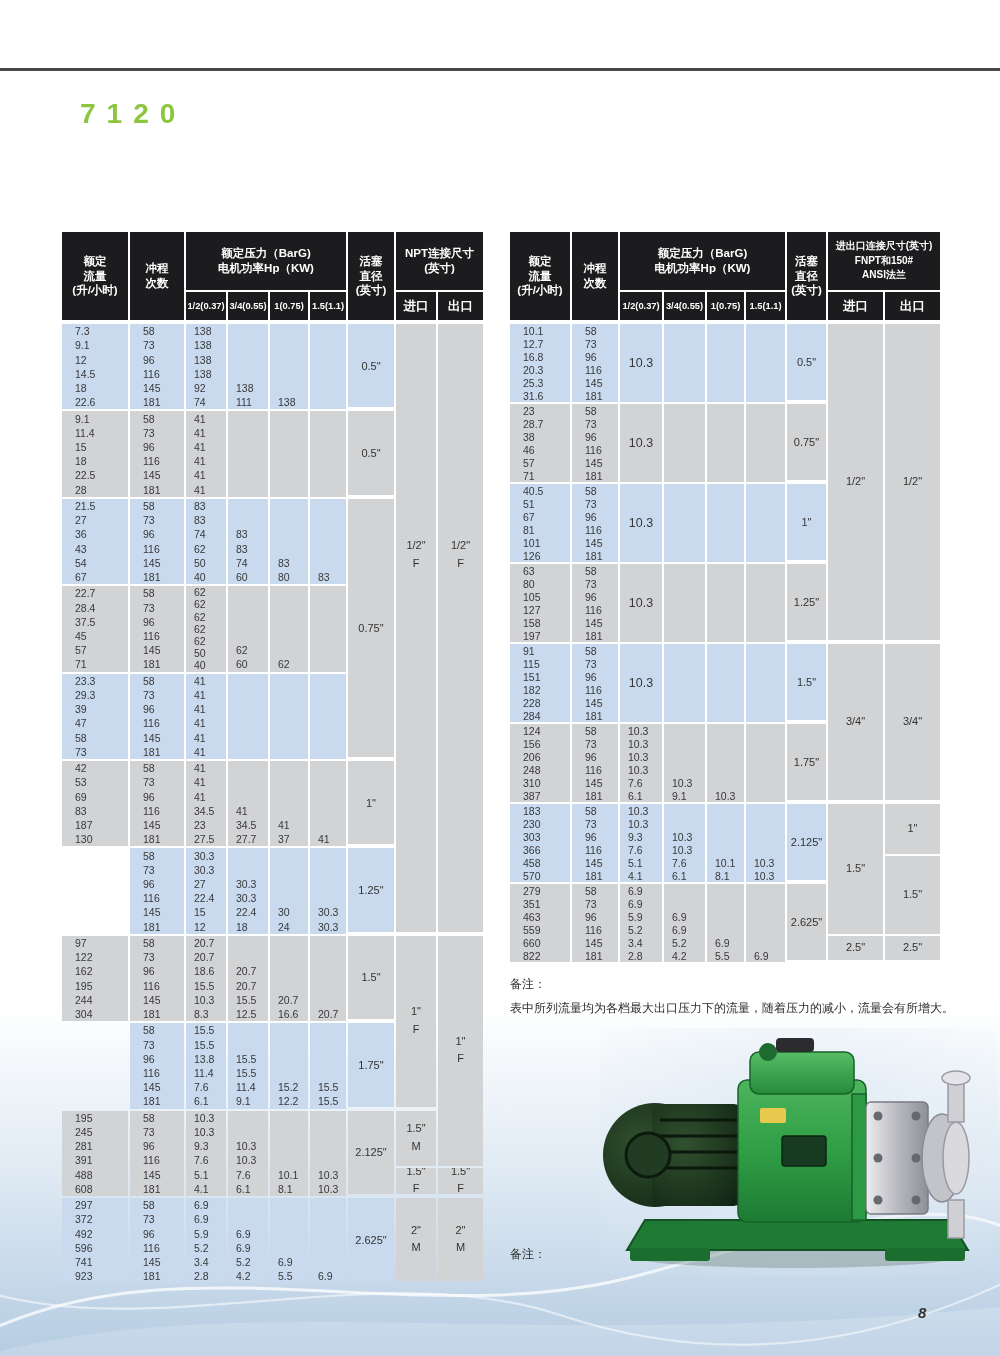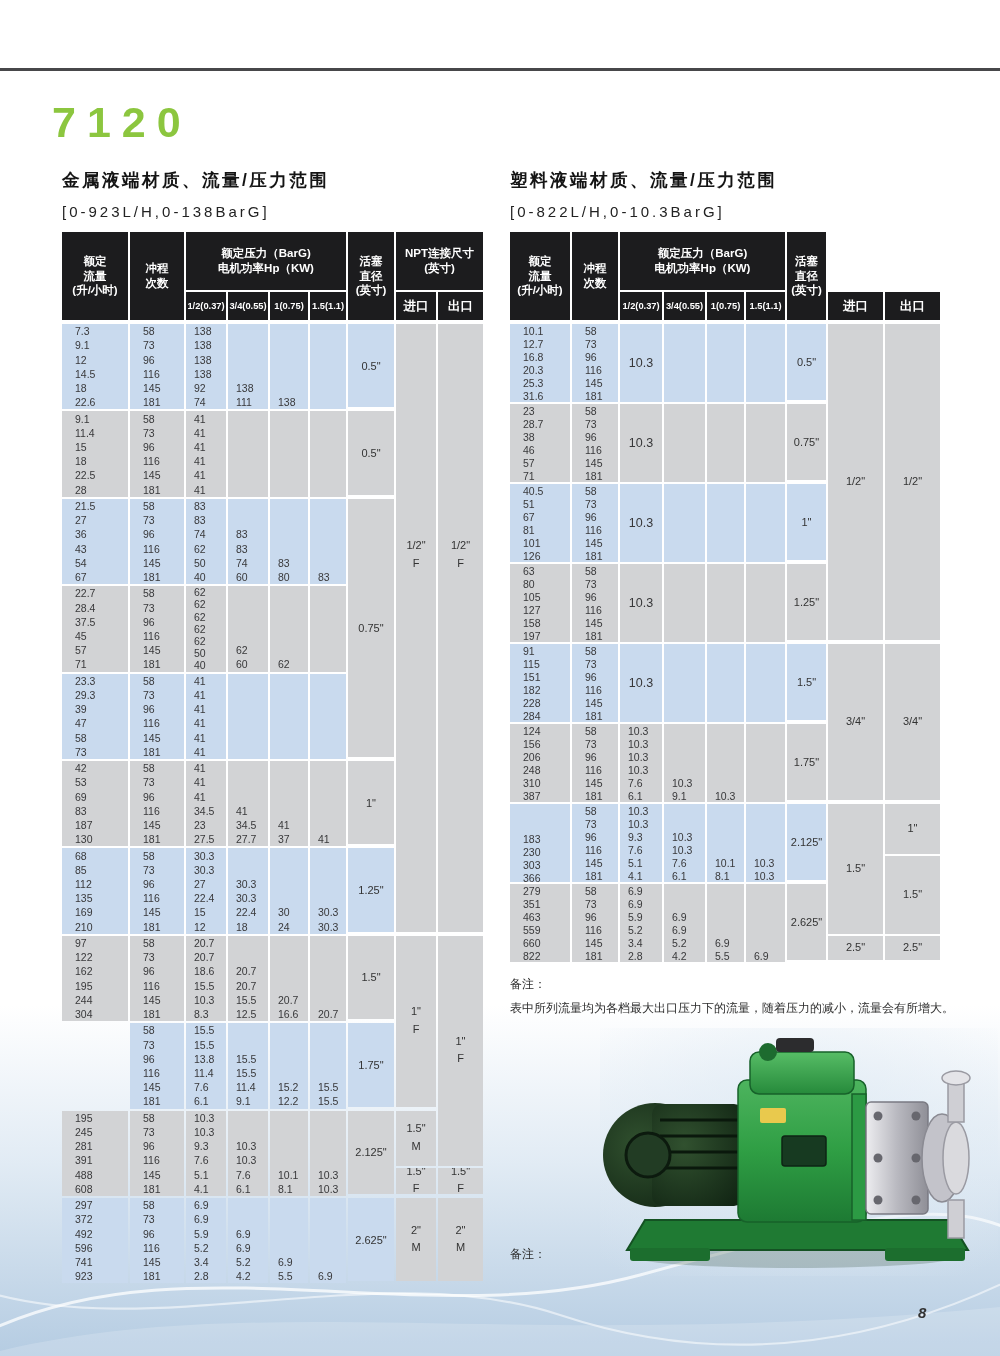--- a/index.html
+++ b/index.html
@@ -9,21 +9,21 @@
   html,body{margin:0;padding:0;background:#fff;}
   body{font-family:"Liberation Sans","DejaVu Sans",sans-serif;}
   .page{position:relative;width:1000px;height:1356px;background:#fff;overflow:hidden;}
 
   .top-rule{position:absolute;left:0;top:68px;width:1000px;height:3px;background:#47474a;}
 
   .bottom-bg{position:absolute;left:0;top:1005px;width:1000px;height:351px;
     background:linear-gradient(180deg,rgba(255,255,255,0) 0%,rgba(222,233,243,.9) 45%,#b5cce2 100%);}
   .waves{position:absolute;left:0;top:1005px;}
 
-  .model{position:absolute;left:52px;top:98px;margin:0;font-size:43px;font-weight:bold;
+  .model{position:absolute;left:80px;top:98px;margin:0;font-size:28px;font-weight:bold;
     letter-spacing:11px;color:var(--green);}
 
   .sec{position:absolute;width:470px;}
   .sec .t1{font-size:17.5px;font-weight:bold;letter-spacing:2.5px;color:#141414;}
   .sec .t2{font-size:15px;letter-spacing:3px;color:#222;margin-top:11px;}
 
   .spec-table{position:absolute;}
   .cell{position:absolute;box-sizing:border-box;overflow:hidden;}
   .hd{background:var(--hdr);color:#fff;display:flex;flex-direction:column;align-items:center;
       justify-content:center;font-weight:bold;font-size:11.5px;line-height:1.3;text-align:center;}
@@ -55,28 +55,20 @@
   <div class="bottom-bg"></div>
 
   <svg class="waves" width="1000" height="351" viewBox="0 0 1000 351">
     <path d="M -20 330 C 180 230, 420 330, 640 270 S 950 190, 1020 230" fill="none" stroke="#ffffff" stroke-width="3" opacity="0.75"></path>
     <path d="M -20 285 C 150 340, 380 250, 560 310 S 900 330, 1020 270" fill="none" stroke="#ffffff" stroke-width="2.2" opacity="0.55"></path>
     <path d="M -20 351 C 250 280, 520 351, 1020 300 L 1020 351 Z" fill="#ffffff" opacity="0.18"></path>
   </svg>
 
   <h1 class="model">7120</h1>
 
-  <div class="sec" style="left:62px;top:168px">
-    <div class="t1">金属液端材质、流量/压力范围</div>
-    <div class="t2">[0-923L/H,0-138BarG]</div>
-  </div>
-  <div class="sec" style="left:510px;top:168px">
-    <div class="t1">塑料液端材质、流量/压力范围</div>
-    <div class="t2">[0-822L/H,0-10.3BarG]</div>
-  </div>
 
   <div id="t0" class="spec-table" style="left: 62px; top: 232px; width: 421px; height: 1051.4px;">
       <div class="cell hd" style="left: 0px; top: 0px; width: 66px; height: 88px;">
         <div>额定</div>
         <div>流量</div>
         <div>(升/小时)</div>
       </div>
       <div class="cell hd" style="left: 68px; top: 0px; width: 54px; height: 88px;">
         <div>冲程</div>
         <div>次数</div>
@@ -325,28 +317,20 @@
         <div class="ln p" style="height: 14.2333px;">41</div>
         <div class="ln p" style="height: 14.2333px;">37</div>
       </div>
       <div class="cell rowgray" style="left: 248px; top: 529px; width: 36px; height: 85.4px;">
         <div class="ln p" style="height: 14.2333px;"></div>
         <div class="ln p" style="height: 14.2333px;"></div>
         <div class="ln p" style="height: 14.2333px;"></div>
         <div class="ln p" style="height: 14.2333px;"></div>
         <div class="ln p" style="height: 14.2333px;"></div>
         <div class="ln p" style="height: 14.2333px;">41</div>
-      </div>
-      <div class="cell rowblue" style="left: 0px; top: 616.4px; width: 66px; height: 85.4px;">
-        <div class="ln" style="height: 14.2333px;">68</div>
-        <div class="ln" style="height: 14.2333px;">85</div>
-        <div class="ln" style="height: 14.2333px;">112</div>
-        <div class="ln" style="height: 14.2333px;">135</div>
-        <div class="ln" style="height: 14.2333px;">169</div>
-        <div class="ln" style="height: 14.2333px;">210</div>
       </div>
       <div class="cell rowblue" style="left: 68px; top: 616.4px; width: 54px; height: 85.4px;">
         <div class="ln" style="height: 14.2333px;">58</div>
         <div class="ln" style="height: 14.2333px;">73</div>
         <div class="ln" style="height: 14.2333px;">96</div>
         <div class="ln" style="height: 14.2333px;">116</div>
         <div class="ln" style="height: 14.2333px;">145</div>
         <div class="ln" style="height: 14.2333px;">181</div>
       </div>
       <div class="cell rowblue" style="left: 124px; top: 616.4px; width: 40px; height: 85.4px;">
@@ -645,20 +629,25 @@
       </div>
       <div class="cell hd sub" style="left: 110px; top: 60px; width: 42px; height: 28px;">1/2(0.37)</div>
       <div class="cell hd sub" style="left: 154px; top: 60px; width: 41px; height: 28px;">3/4(0.55)</div>
       <div class="cell hd sub" style="left: 197px; top: 60px; width: 37px; height: 28px;">1(0.75)</div>
       <div class="cell hd sub" style="left: 236px; top: 60px; width: 39px; height: 28px;">1.5(1.1)</div>
       <div class="cell hd" style="left: 277px; top: 0px; width: 39px; height: 88px;">
         <div>活塞</div>
         <div>直径</div>
         <div>(英寸)</div>
       </div>
+      <div class="cell hd small" style="left: 318px; top: 0px; width: 112px; height: 58px;">
+        <div>进出口连接尺寸(英寸)</div>
+        <div>FNPT和150#</div>
+        <div>ANSI法兰</div>
+      </div>
       <div class="cell hd sub2" style="left: 318px; top: 60px; width: 55px; height: 28px;">进口</div>
       <div class="cell hd sub2" style="left: 375px; top: 60px; width: 55px; height: 28px;">出口</div>
       <div class="cell rowblue" style="left: 0px; top: 92px; width: 60px; height: 78px;">
         <div class="ln" style="height: 13px;">10.1</div>
         <div class="ln" style="height: 13px;">12.7</div>
         <div class="ln" style="height: 13px;">16.8</div>
         <div class="ln" style="height: 13px;">20.3</div>
         <div class="ln" style="height: 13px;">25.3</div>
         <div class="ln" style="height: 13px;">31.6</div>
       </div>
@@ -799,21 +788,21 @@
       <div class="cell rowgray" style="left: 197px; top: 492px; width: 37px; height: 78px;">
         <div class="ln p" style="height: 13px;"></div>
         <div class="ln p" style="height: 13px;"></div>
         <div class="ln p" style="height: 13px;"></div>
         <div class="ln p" style="height: 13px;"></div>
         <div class="ln p" style="height: 13px;"></div>
         <div class="ln p" style="height: 13px;">10.3</div>
       </div>
       <div class="cell rowgray" style="left: 236px; top: 492px; width: 39px; height: 78px;"></div>
       <div class="cell rowblue" style="left: 0px; top: 572px; width: 60px; height: 78px;">
-        <div class="ln" style="height: 13px; margin-top: 28px;">183</div>
+        <div class="ln" style="height: 13px;">183</div>
         <div class="ln" style="height: 13px;">230</div>
         <div class="ln" style="height: 13px;">303</div>
         <div class="ln" style="height: 13px;">366</div>
         <div class="ln" style="height: 13px;">458</div>
         <div class="ln" style="height: 13px;">570</div>
       </div>
       <div class="cell rowblue" style="left: 62px; top: 572px; width: 46px; height: 78px;">
         <div class="ln" style="height: 13px;">58</div>
         <div class="ln" style="height: 13px;">73</div>
         <div class="ln" style="height: 13px;">96</div>

